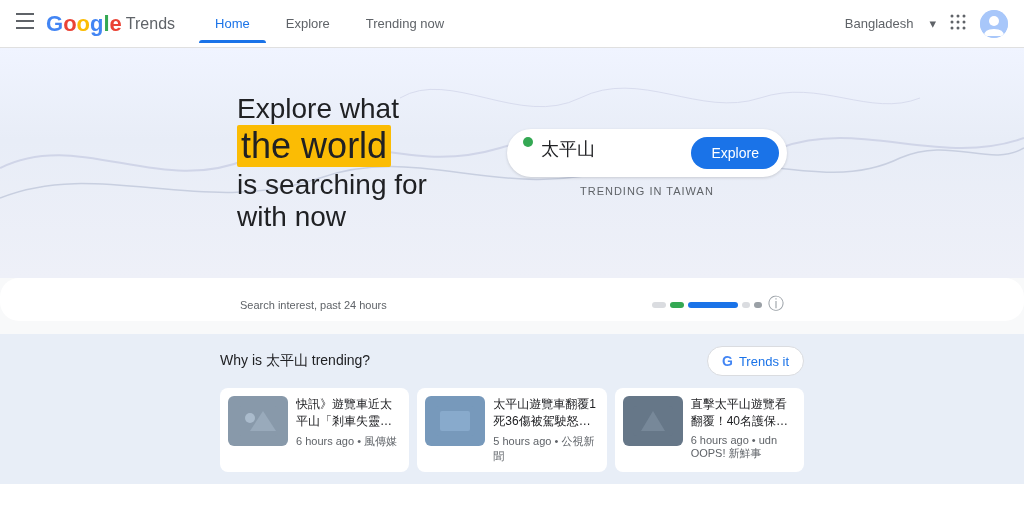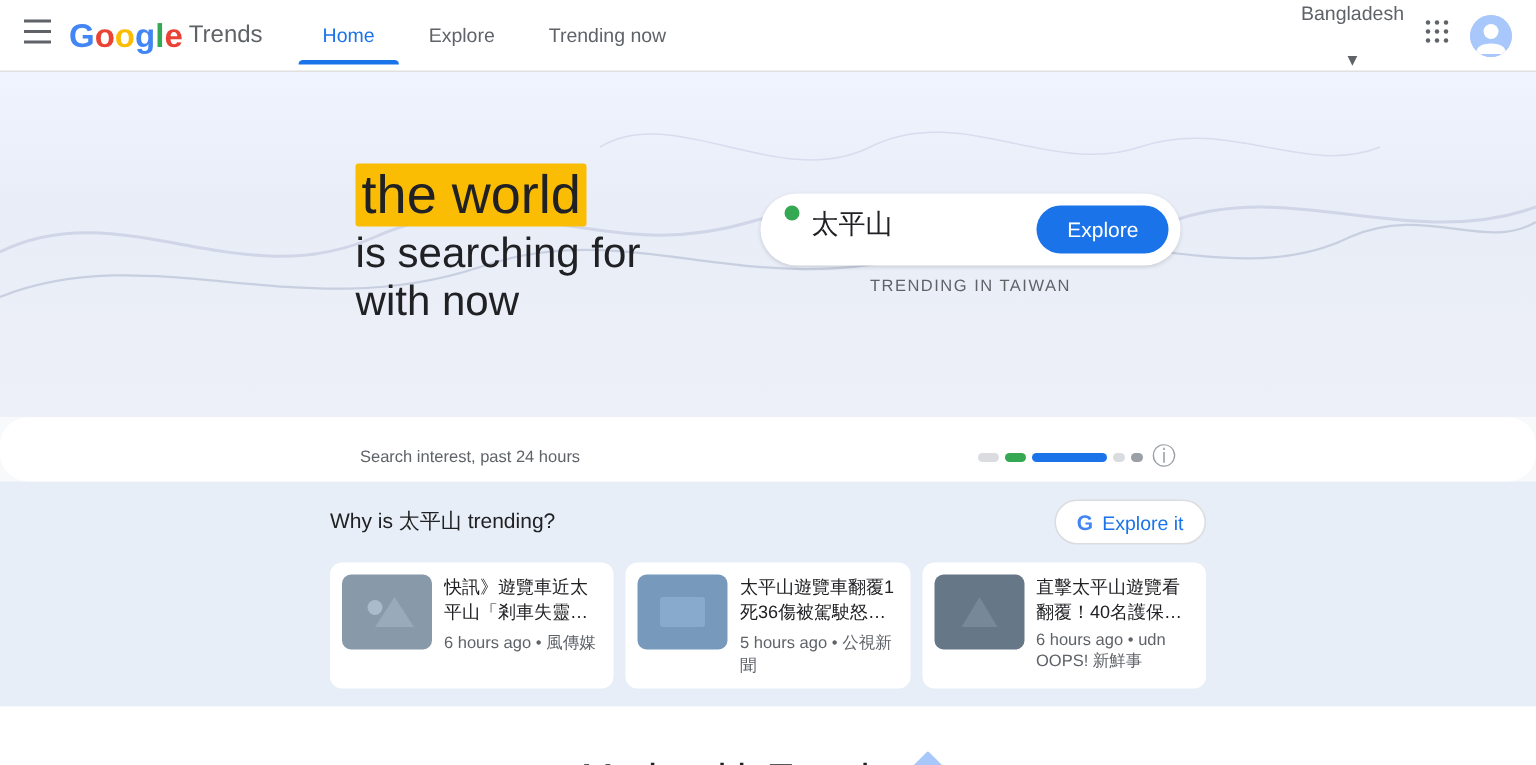--- a/index.html
+++ b/index.html
@@ -47,21 +47,20 @@
       border-radius: 3px 3px 0 0;
     }
     .header-right { margin-left: auto; display: flex; align-items: center; gap: 12px; }
     .country-select {
       display: flex;
       align-items: center;
       font-size: 13px;
       color: #5f6368;
       cursor: pointer;
       gap: 16px;
-      flex-direction: column;
     }
     .avatar { width: 28px; height: 28px; border-radius: 50%; background: #a8c7fa; display: flex; align-items: center; justify-content: center; cursor: pointer; overflow: hidden; }
 
     
     .hero {
       background: linear-gradient(180deg, #f0f4ff 0%, #e8edf7 40%, #eef0f8 100%);
       position: relative;
       height: 230px;
       overflow: hidden;
     }
@@ -157,20 +156,21 @@
     .bar-segment {
       height: 6px;
       border-radius: 3px;
     }
     .info-icon { font-size: 16px; color: #9aa0a6; cursor: pointer; }
 
     
     .why-section {
       background: #e8eef7;
       padding: 12px 220px;
+      margin-top: 13px;
     }
     .why-header {
       display: flex;
       justify-content: space-between;
       align-items: center;
       margin-bottom: 12px;
     }
     .why-title { font-size: 14px; color: #202124; font-weight: 400; }
     .search-it-btn {
       display: flex;
@@ -283,20 +283,21 @@
 
 <section class="hero">
   <svg class="bg-lines" viewBox="0 0 1024 230" xmlns="http://www.w3.org/2000/svg">
     <path d="M0,120 C80,80 160,150 250,110 C340,70 400,130 500,100 C600,70 680,140 780,100 C860,70 940,120 1024,90" stroke="#d0d5e8" stroke-width="2" fill="none"></path>
     <path d="M0,150 C100,110 200,170 320,130 C420,95 500,155 620,120 C720,90 820,150 900,110 C950,88 990,120 1024,100" stroke="#c8cfe0" stroke-width="1.5" fill="none"></path>
     <path d="M400,50 C450,20 520,80 580,50 C640,20 700,70 760,50 C820,30 870,70 920,50" stroke="#d8dcee" stroke-width="1" fill="none"></path>
   </svg>
 
   <div class="hero-content">
     <div class="hero-text">
+      <div class="hero-title-line1">Explore what</div>
       <div>
         <span class="hero-highlight">the world</span>
       </div>
       <div class="hero-title-line2">is searching for</div>
       <div class="hero-title-line3">with now</div>
     </div>
 
     <div class="search-widget">
       <div class="search-box">
         <div class="search-dot"></div>
@@ -322,21 +323,21 @@
       <span class="info-icon">ⓘ</span>
     </div>
   </div>
 </div>
 
 <div class="why-section">
   <div class="why-header">
     <span class="why-title">Why is 太平山 trending?</span>
     <button class="search-it-btn">
       <span style="color:#4285f4;font-weight:700;font-size:14px;">G</span>
-      <span>Explore it</span>
+      <span>Trends it</span>
     </button>
   </div>
   <div class="news-cards">
 
     <div class="news-card">
       <div class="news-thumb" style="background:#8899aa;display:flex;align-items:center;justify-content:center;">
         <svg width="40" height="30" viewBox="0 0 40 30">
             <rect width="40" height="30" fill="#8899aa" rx="4"></rect>
             <circle cx="12" cy="12" r="5" fill="#aabbcc"></circle>
             <polygon points="25,5 38,25 12,25" fill="#99aabb"></polygon>

